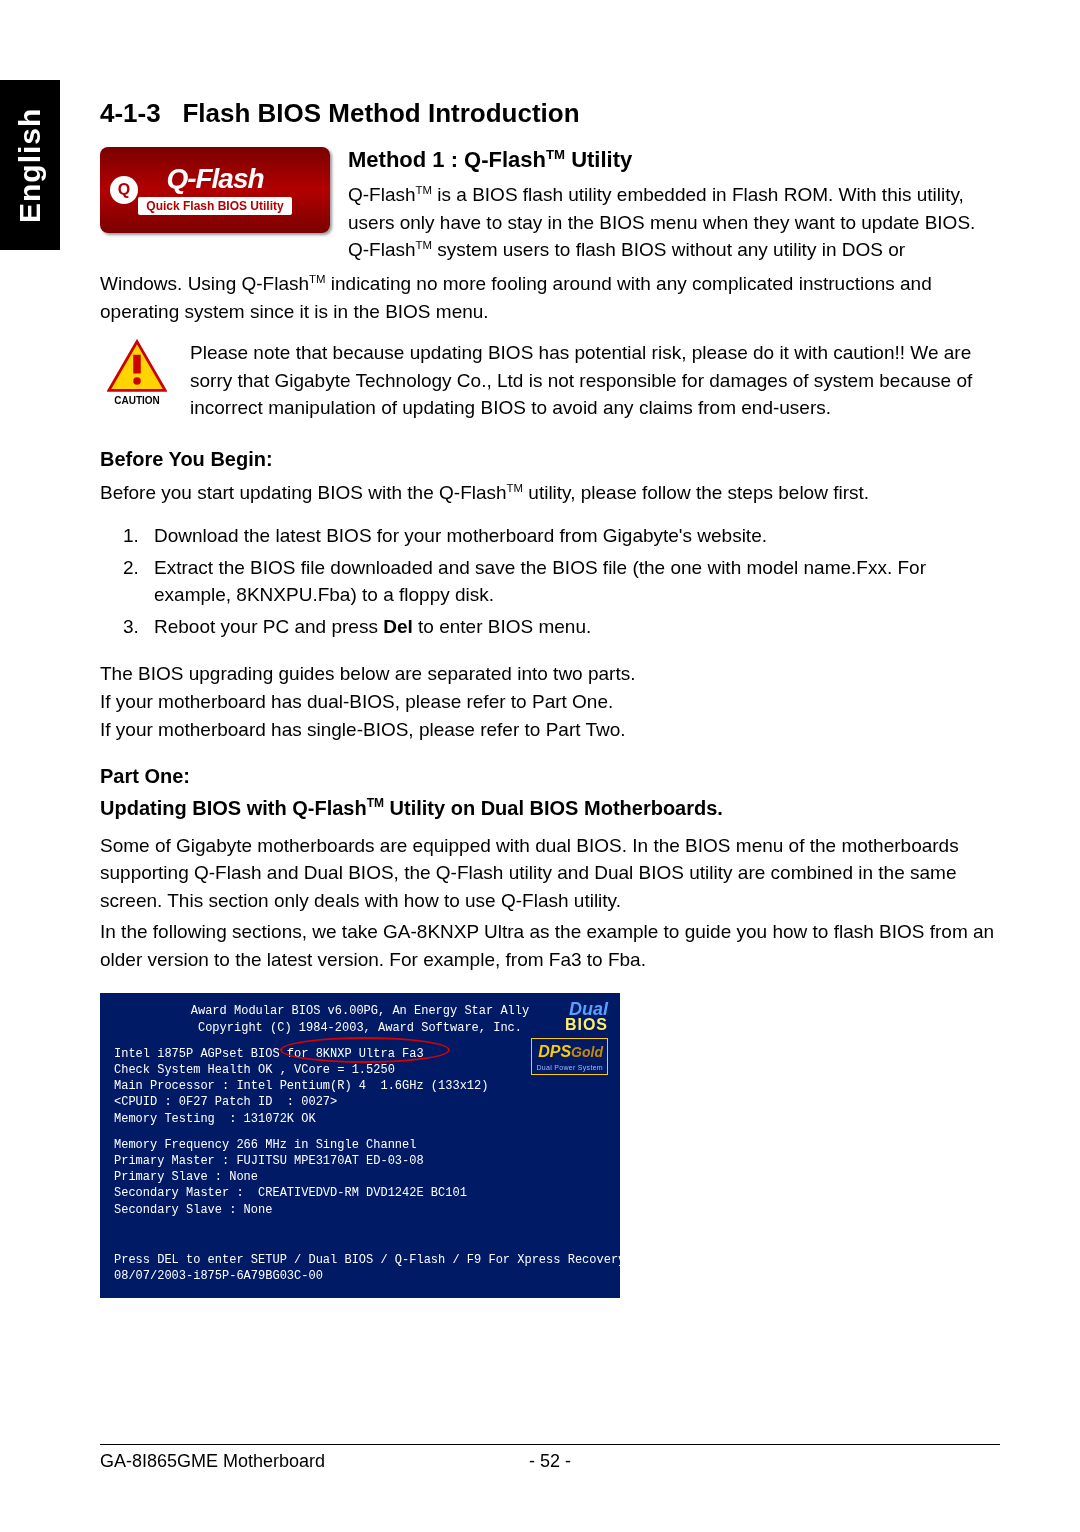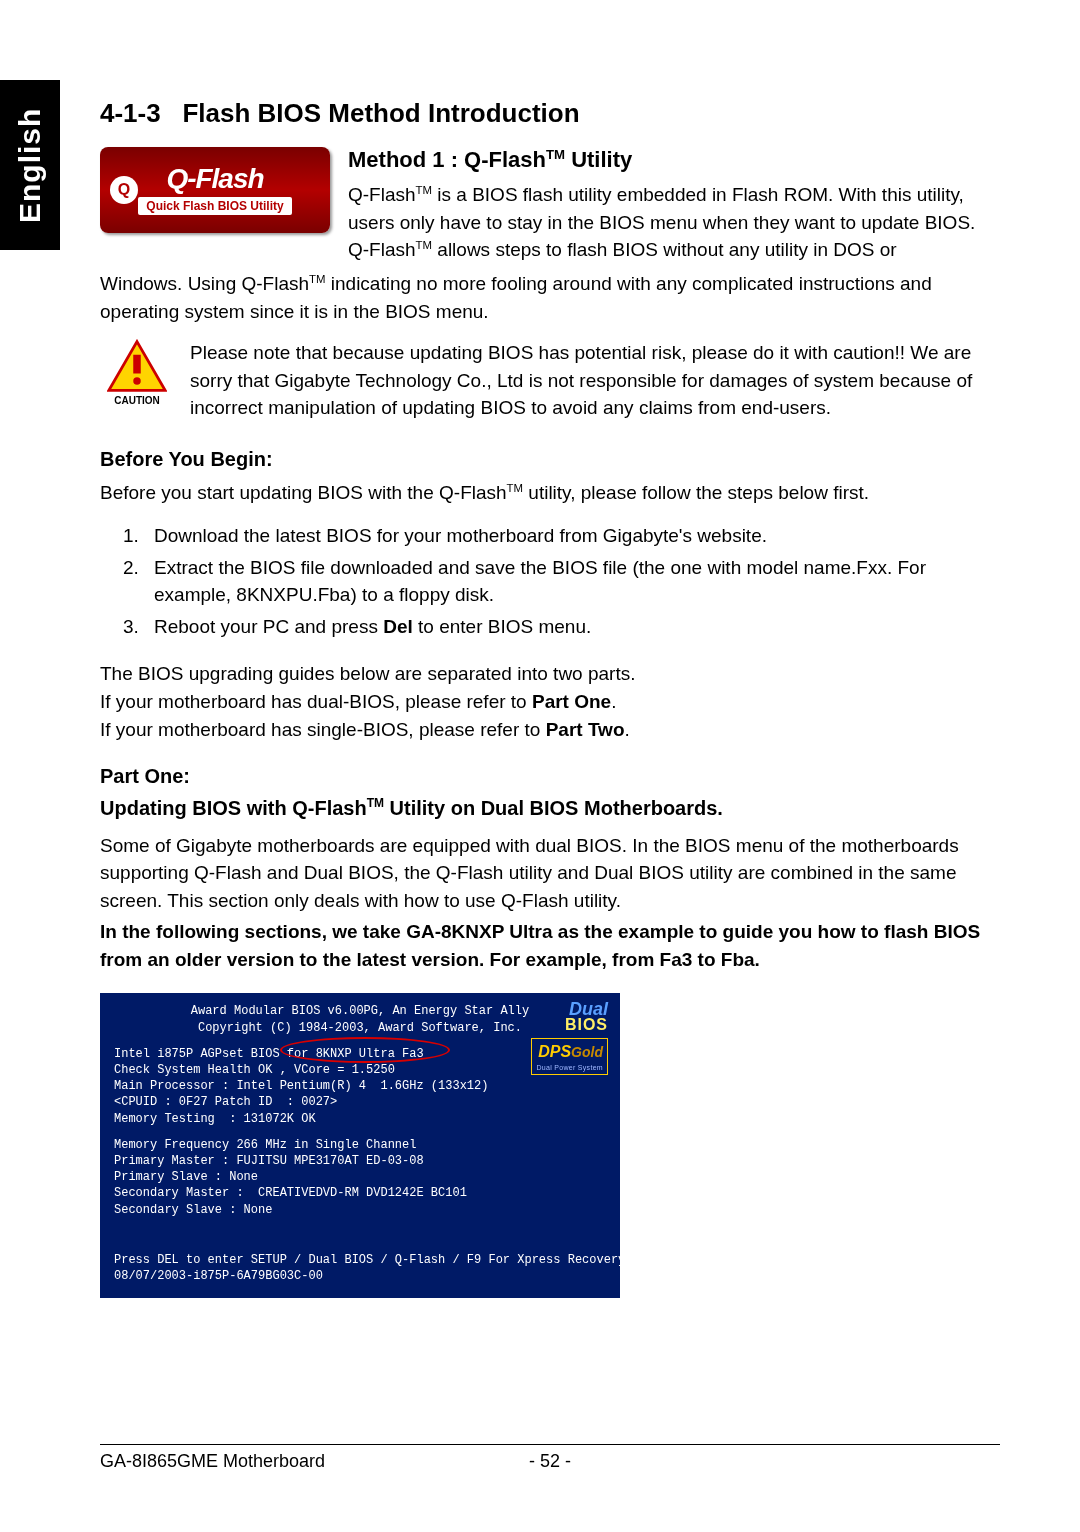--- a/index.html
+++ b/index.html
@@ -115,21 +115,21 @@
     margin-bottom: 8px;
   }
   ol.steps {
     margin: 16px 0 20px 0;
     padding-left: 44px;
     font-size: 19px;
     line-height: 1.45;
   }
   ol.steps li { margin-bottom: 4px; padding-left: 10px; }
   .block { margin-bottom: 22px; font-size: 19px; line-height: 1.45; }
-  .bold { font-weight: bold; }
+  .bold { font-weight: normal; }
 
   .bios-area {
     display:flex;
     align-items: flex-start;
     gap: 24px;
     margin-top: 20px;
   }
   .bios-caption {
     width: 180px;
     font-size: 18px;
@@ -227,21 +227,21 @@
     <div class="qflash-logo">
       <div class="dot">Q</div>
       <div class="big">Q-Flash</div>
       <div class="small">Quick Flash BIOS Utility</div>
     </div>
     <div style="flex:1">
       <div class="h-method">
         <span>Method 1 : Q-Flash</span><span class="tm">TM</span><span> Utility</span>
       </div>
       <div class="body-text">
-        <span>Q-Flash</span><span class="tm">TM</span><span> is a BIOS flash utility embedded in Flash ROM. With this utility, users only have to stay in the BIOS menu when they want to update BIOS. Q-Flash</span><span class="tm">TM</span><span> allows steps to flash BIOS without any utility in DOS or</span>
+        <span>Q-Flash</span><span class="tm">TM</span><span> is a BIOS flash utility embedded in Flash ROM. With this utility, users only have to stay in the BIOS menu when they want to update BIOS. Q-Flash</span><span class="tm">TM</span><span> system users to flash BIOS without any utility in DOS or</span>
       </div>
     </div>
   </div>
 
   <div class="body-text">
     <span>Windows. Using Q-Flash</span><span class="tm">TM</span><span> indicating no more fooling around with any complicated instructions and operating system since it is in the BIOS menu.</span>
   </div>
 
   <div class="caution-row">
     <div class="caution-icon">

